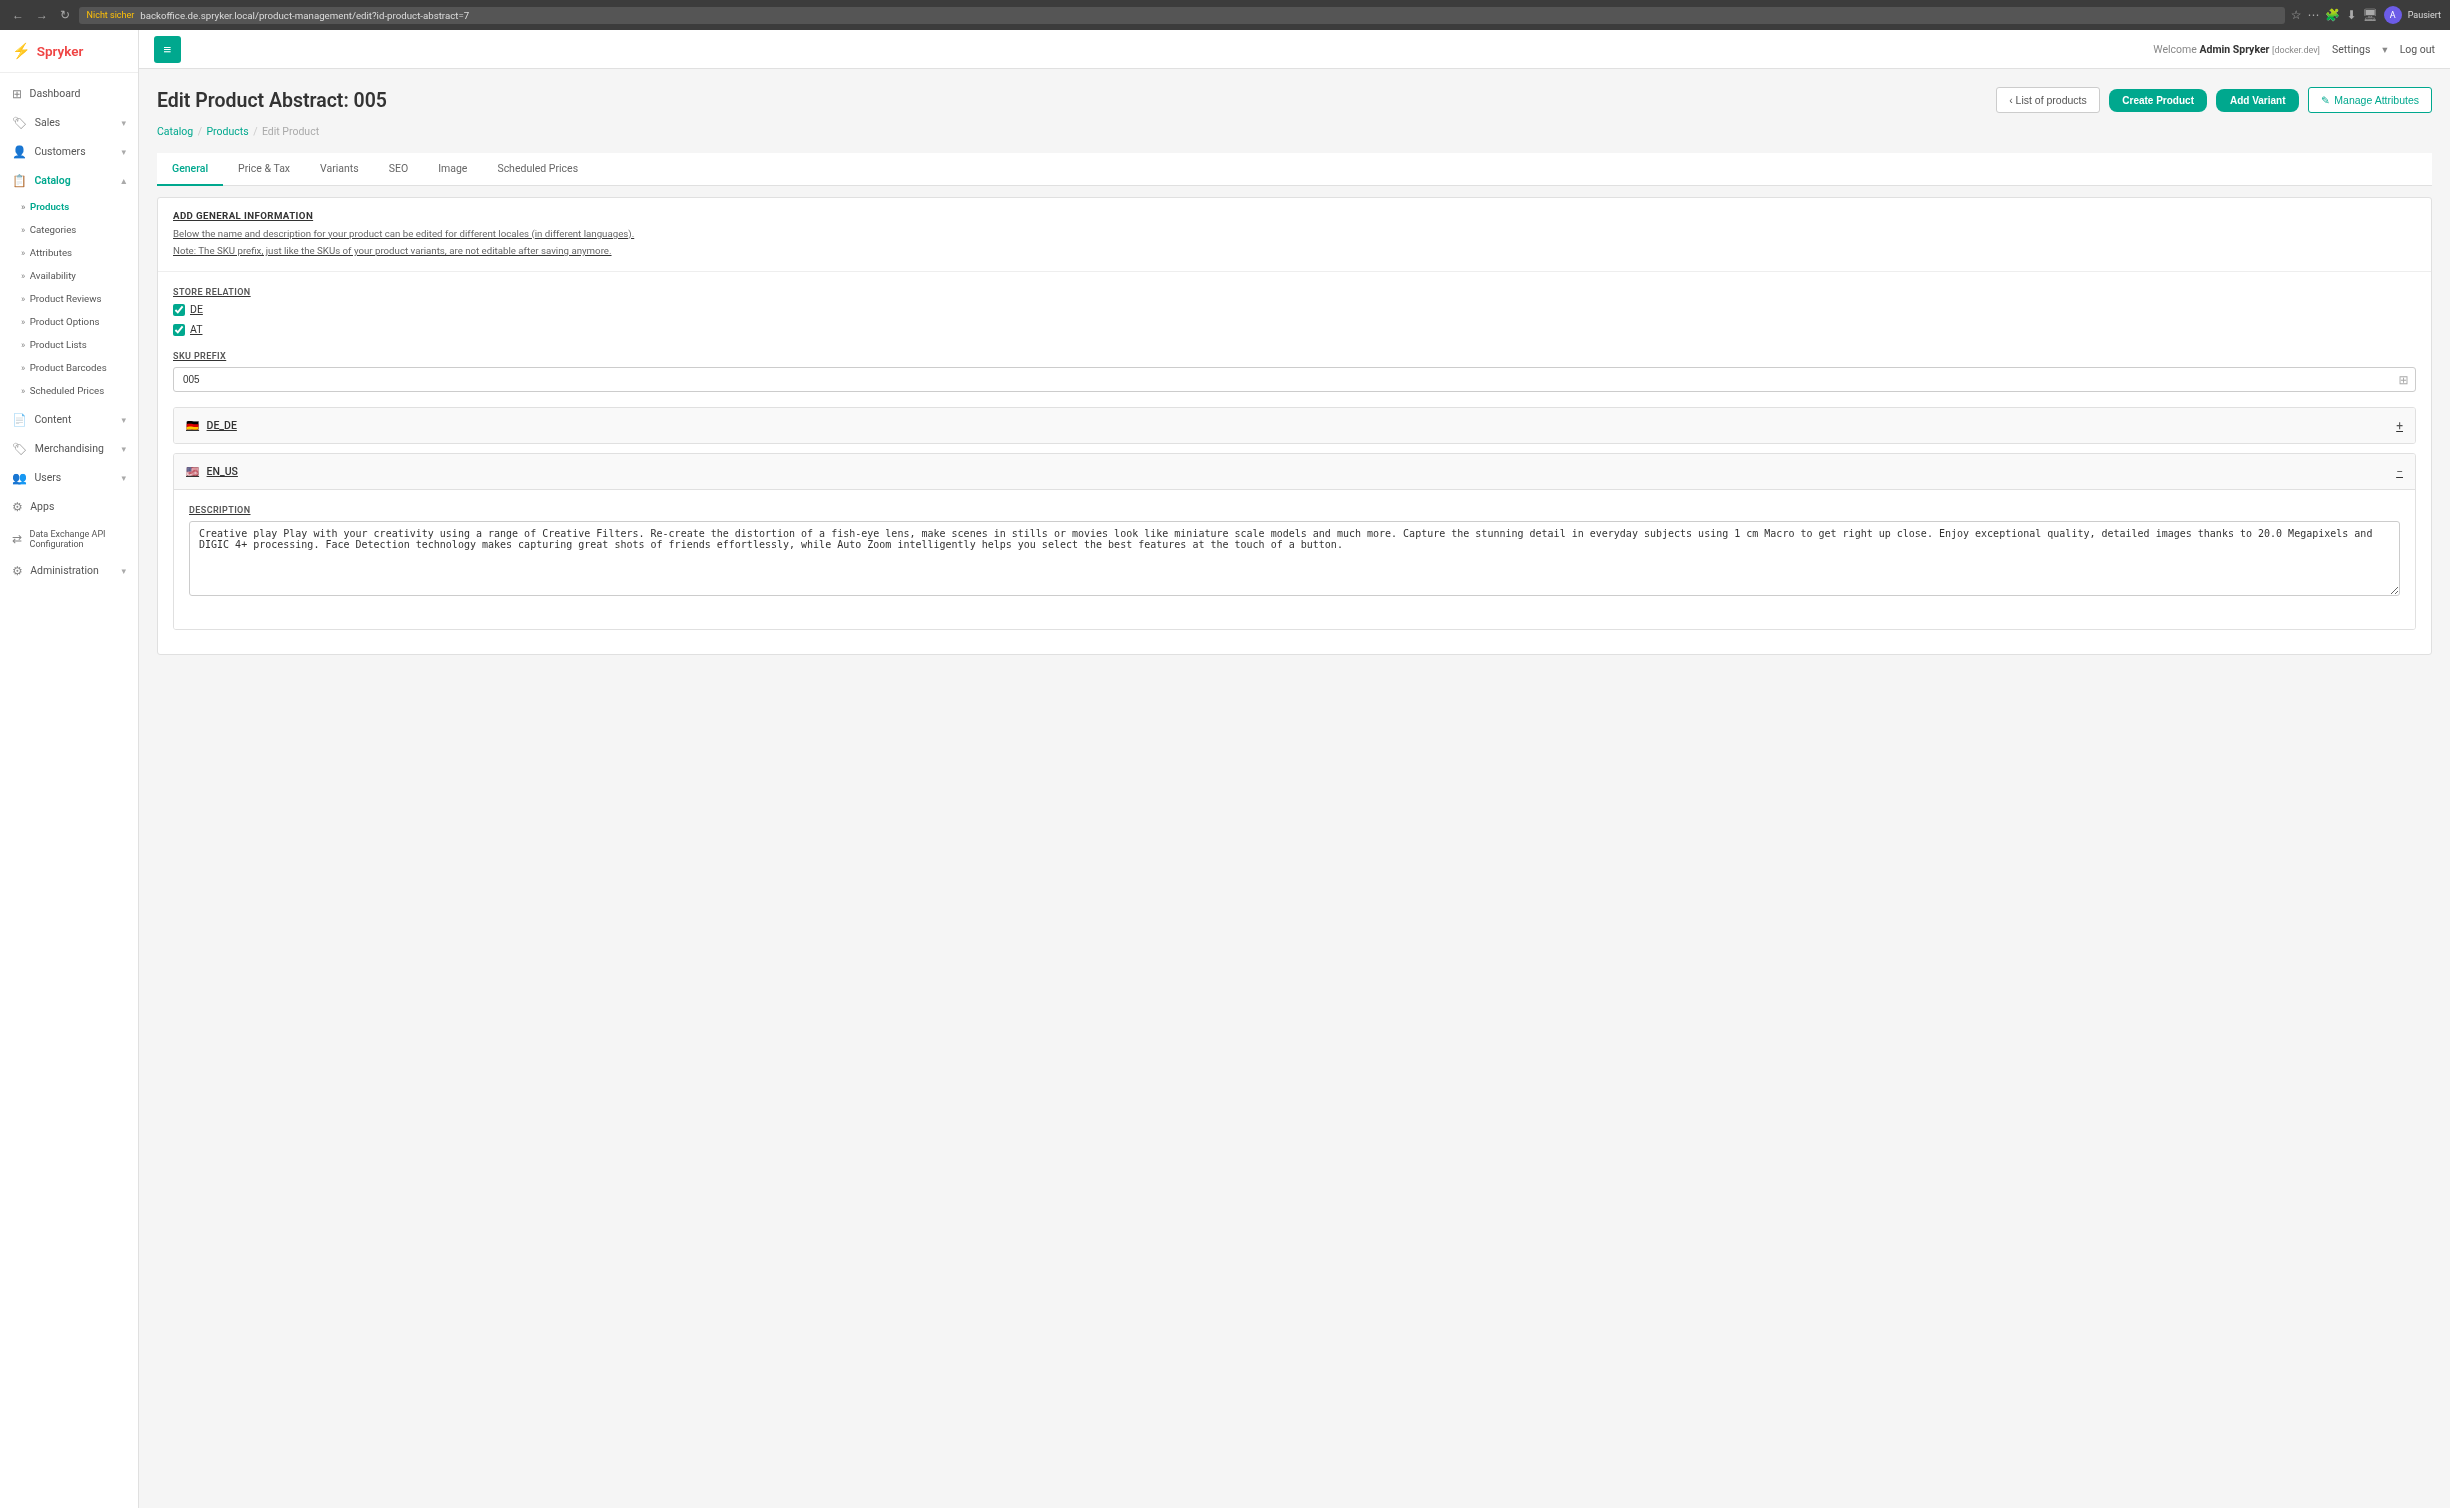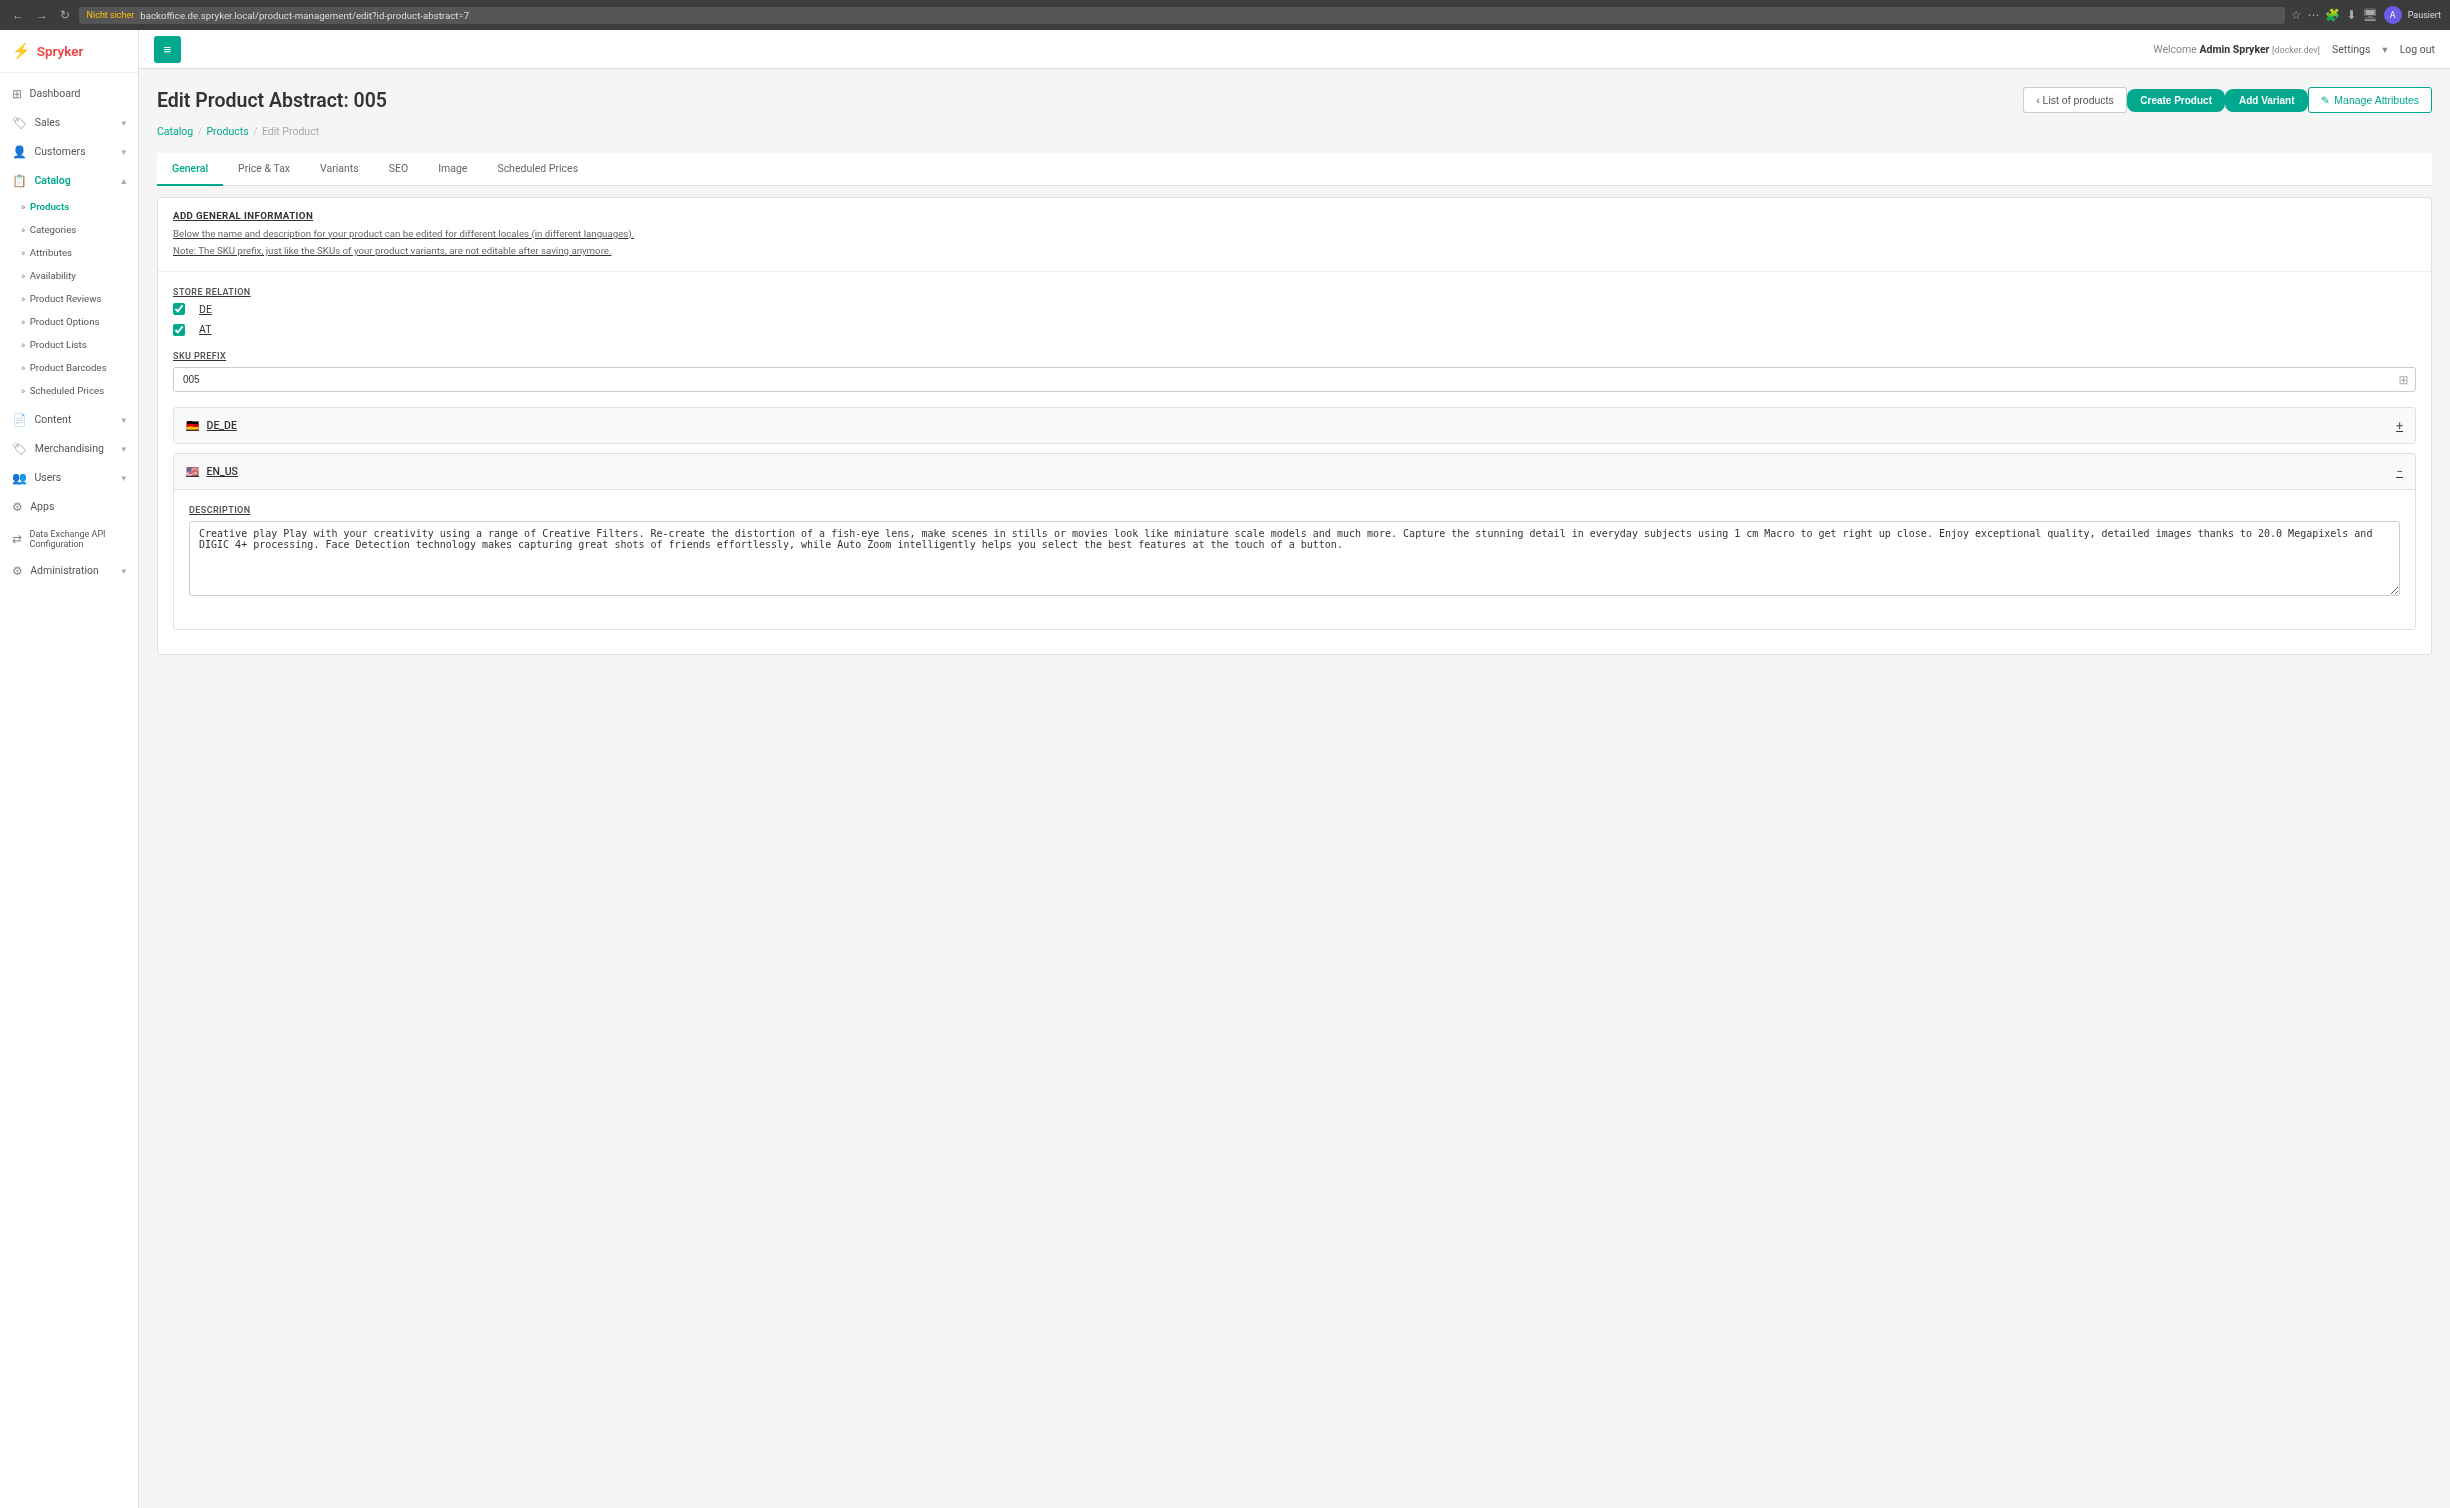--- a/index.html
+++ b/index.html
@@ -131,20 +131,21 @@
       overflow-y: auto;
       padding: 18px;
       background: #f5f5f5;
     }
 
     
     .page-header {
       display: flex;
       align-items: center;
       margin-bottom: 12px;
+      gap: 9px;
     }
     .page-title {
       font-size: 19.5px;
       font-weight: 600;
       color: #333;
       flex: 1;
     }
     .btn-outline-secondary {
       background: #fff;
       border: 0.7px solid #ccc;
@@ -265,22 +266,22 @@
       border: 0.7px solid #ccc;
       border-radius: 3px;
       font-size: 10px;
       color: #333;
       background: #fff;
     }
 
     .checkbox-group { display: flex; flex-direction: column; gap: 7.5px; }
     .checkbox-label {
       display: flex;
-      align-items: center;
-      gap: 14px;
+      align-items: flex-end;
+      gap: 5px;
       font-size: 10.5px;
       cursor: pointer;
     }
     .checkbox-label input[type="checkbox"] {
       width: 12px;
       height: 12px;
       accent-color: #00a88e;
     }
 
     .sku-input-wrapper {

